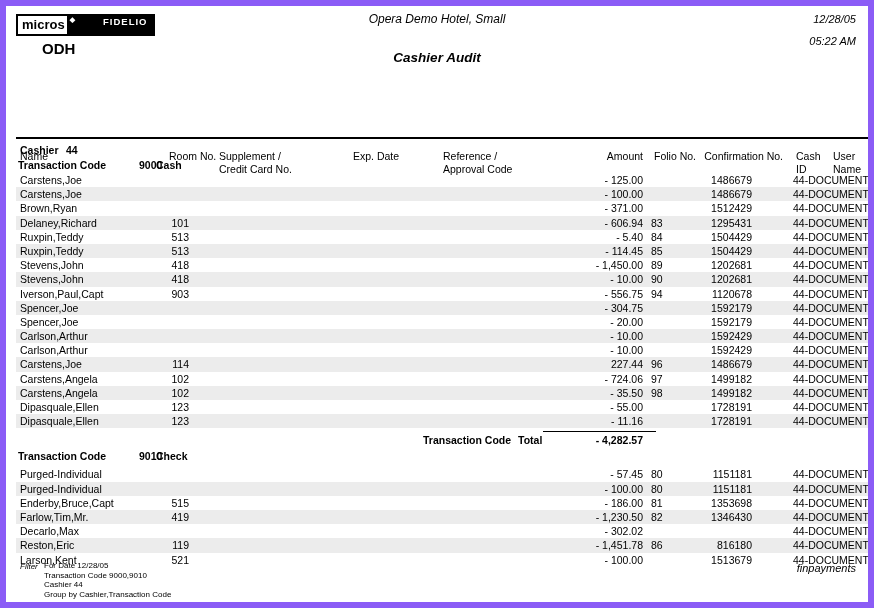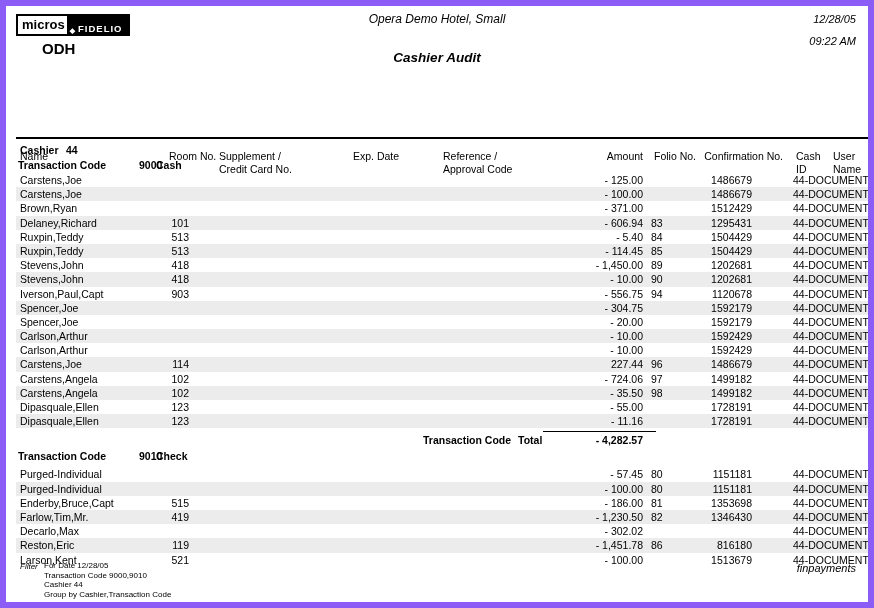--- a/index.html
+++ b/index.html
@@ -4,21 +4,21 @@
 <style>
   html,body{margin:0;padding:0;background:#fff;}
   .page{
     position:relative;width:874px;height:608px;box-sizing:border-box;
     border:6px solid #8b5cf6;background:#fff;color:#000;
     font-family:Liberation Sans, sans-serif;overflow:hidden;
   }
   
   .logo{position:absolute;left:10px;top:8px;display:inline-flex;border:2px solid #000;align-items:stretch;}
   .logo-left{background:#fff;color:#000;font-weight:bold;font-size:13px;padding:1px 2px 2px 4px;display:flex;align-items:center;}
-  .logo-right{background:#000;color:#fff;font-weight:bold;font-size:9.5px;letter-spacing:1px;padding:0 5px 0 3px;display:flex;align-items:flex-end;}
+  .logo-right{background:#000;color:#fff;font-weight:bold;font-size:9.5px;letter-spacing:1px;padding:0 5px 0 3px;display:flex;align-items:flex-start;gap:25px;}
   .logo-diamond{font-size:7px;margin-right:2px;line-height:1;}
   .prop-code{position:absolute;left:36px;top:34px;font-weight:bold;font-size:15px;}
   .hotel-name{position:absolute;left:0;right:0;top:6px;text-align:center;font-style:italic;font-size:12px;}
   .report-title{position:absolute;left:0;right:0;top:44px;text-align:center;font-style:italic;font-weight:bold;font-size:13.5px;}
   .rpt-date{position:absolute;right:12px;top:7px;font-style:italic;font-size:11px;}
   .rpt-time{position:absolute;right:12px;top:29px;font-style:italic;font-size:11px;}
   
   .colhead{position:absolute;top:100px;left:0;width:100%;font-size:10.5px;line-height:13px;}
   .ch{position:absolute;white-space:nowrap;margin-top:44px;}
   .ch-name{left:14px;}
@@ -73,21 +73,21 @@
     <span class="logo-left">micros</span>
     <span class="logo-right">
         <span class="logo-diamond">◆</span>
         <span>FIDELIO</span>
       </span>
   </div>
   <div class="prop-code">ODH</div>
   <div class="hotel-name">Opera Demo Hotel, Small</div>
   <div class="report-title">Cashier Audit</div>
   <div class="rpt-date">12/28/05</div>
-  <div class="rpt-time">09:22 AM</div>
+  <div class="rpt-time">05:22 AM</div>
 
   <div class="colhead">
     <span class="ch ch-name">Name</span>
     <span class="ch ch-room">Room No.</span>
     <span class="ch ch-suppl"><span>Supplement /</span><br><span>Credit Card No.</span></span>
     <span class="ch ch-exp">Exp. Date</span>
     <span class="ch ch-ref"><span>Reference /</span><br><span>Approval Code</span></span>
     <span class="ch ch-amount">Amount</span>
     <span class="ch ch-folio">Folio No.</span>
     <span class="ch ch-conf">Confirmation No.</span>

